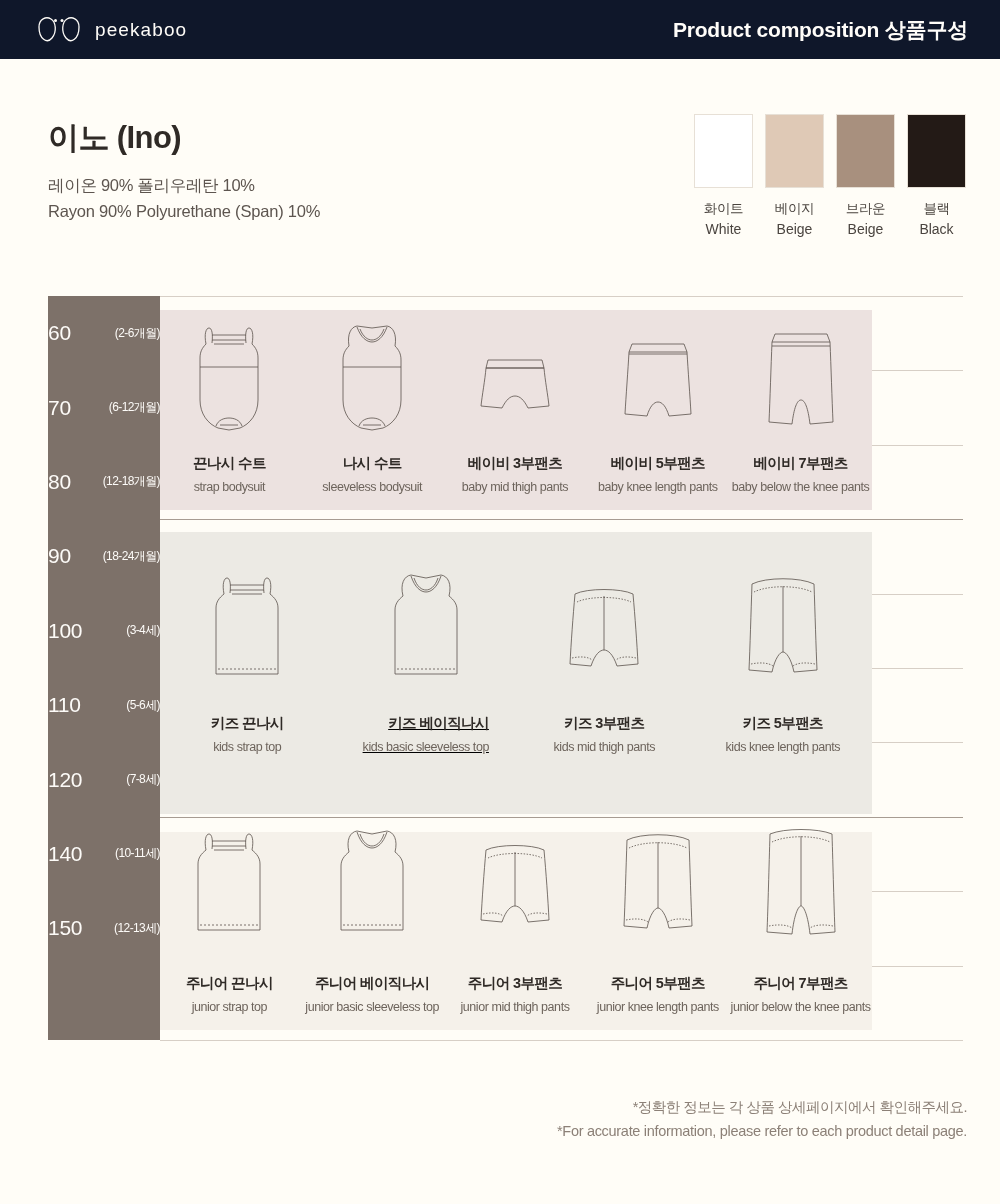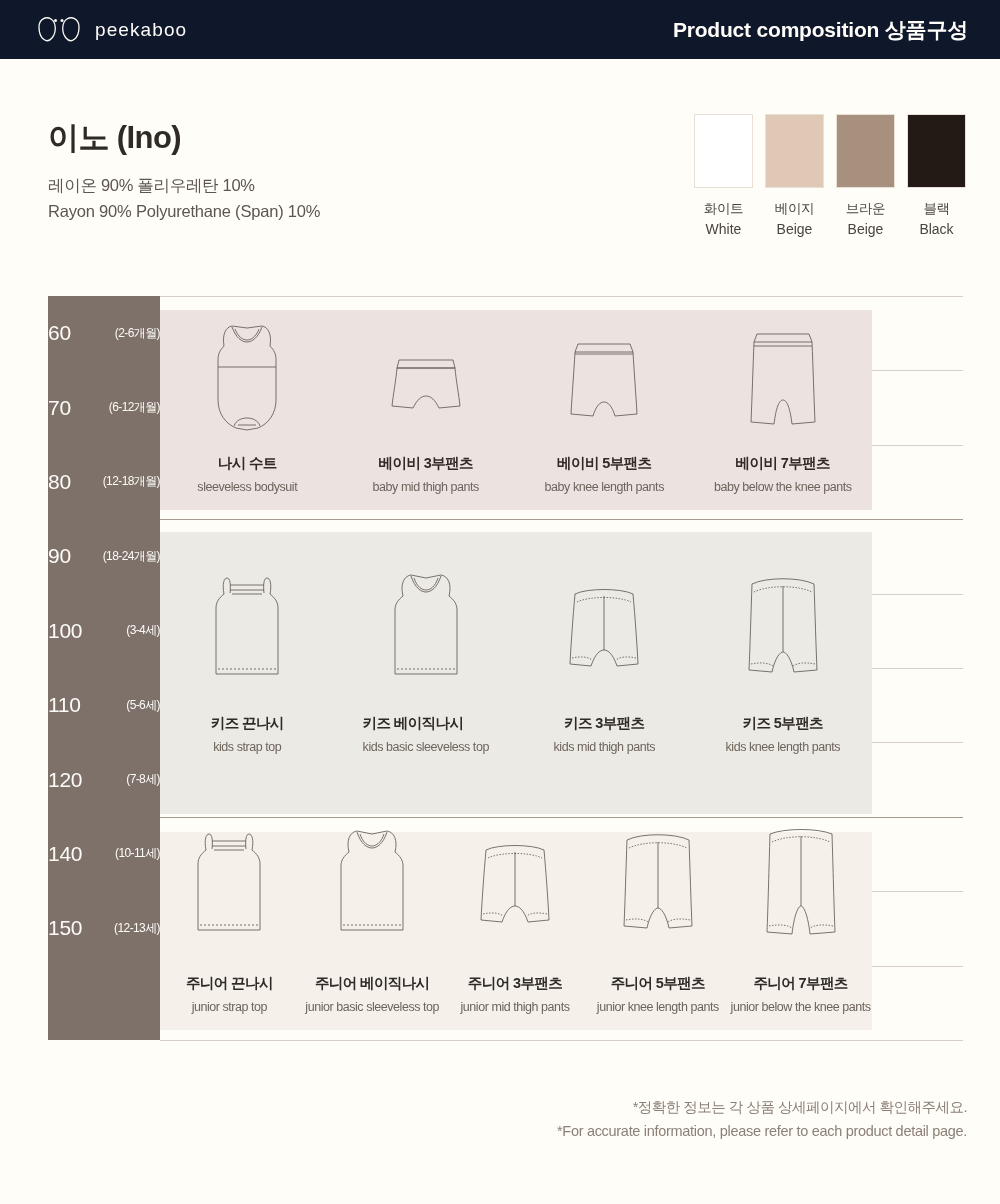--- a/index.html
+++ b/index.html
@@ -173,20 +173,37 @@
         <div class="gridline" style="top: 595.2px;"></div>
         <div class="gridline" style="top: 669.6px;"></div>
         <div class="gridline" style="top: 744px;"></div>
       </div>
     <div id="chart-rows">
         <div class="band band-1" style="top: 14px; height: 200px;"></div>
         <div class="row-items" style="top: 20px;">
           <div class="cell">
             <div class="art">
               <svg width="78" height="112" viewBox="0 0 78 112" fill="none" stroke="#5a524b" stroke-width="0.8">
+                <path d="M16 22 C14 12,16 6,19 6 C22 6,23 12,22 21"></path>
+                <path d="M62 22 C64 12,62 6,59 6 C56 6,55 12,56 21"></path>
+                <path d="M22 13 H56 M22 18 H56 M24 22 H54"></path>
+                <path d="M16 22 C12 26,10 30,10 36 L10 78 C10 92,18 102,28 106 L39 108 L50 106 C60 102,68 92,68 78 L68 36 C68 30,66 26,62 22"></path>
+                <path d="M10 45 H68"></path>
+                <path d="M26 104 C28 98,34 96,39 96 C44 96,50 98,52 104"></path>
+                <path d="M30 103 H48"></path>
+              </svg>
+            </div>
+            <div style="margin-top: 20px; text-align: center;">
+              <div class="label-kr">끈나시 수트</div>
+              <div class="label-en">strap bodysuit</div>
+            </div>
+          </div>
+          <div class="cell">
+            <div class="art">
+              <svg width="78" height="112" viewBox="0 0 78 112" fill="none" stroke="#5a524b" stroke-width="0.8">
                 <path d="M16 24 C14 12,18 5,24 4 L39 6 L54 4 C60 5,64 12,62 24"></path>
                 <path d="M24 5 C28 16,34 20,39 20 C44 20,50 16,54 5"></path>
                 <path d="M27 7 C30 15,35 18,39 18 C43 18,48 15,51 7"></path>
                 <path d="M16 24 C12 28,10 32,10 38 L10 78 C10 92,18 102,28 106 L39 108 L50 106 C60 102,68 92,68 78 L68 38 C68 32,66 28,62 24"></path>
                 <path d="M10 45 H68"></path>
                 <path d="M26 104 C28 98,34 96,39 96 C44 96,50 98,52 104"></path>
                 <path d="M30 103 H48"></path>
               </svg>
             </div>
             <div style="margin-top: 20px; text-align: center;">
@@ -254,21 +271,21 @@
           <div class="cell">
             <div class="art">
               <svg width="82" height="112" viewBox="0 0 82 112" fill="none" stroke="#5a524b" stroke-width="0.8">
                 <path d="M18 26 C15 14,19 6,26 5 L41 8 L56 5 C63 6,67 14,64 26"></path>
                 <path d="M26 6 C30 18,36 22,41 22 C46 22,52 18,56 6"></path>
                 <path d="M29 8 C32 17,37 20,41 20 C45 20,50 17,53 8"></path>
                 <path d="M18 26 C13 30,10 34,10 40 L10 104 L72 104 L72 40 C72 34,69 30,64 26"></path>
                 <path d="M12 99 H70" stroke-dasharray="2 2"></path>
               </svg>
             </div>
-            <div style="margin-top: 32px; text-align: left;">
+            <div style="margin-top: 32px; text-align: right; text-decoration: underline;">
               <div class="label-kr">키즈 베이직나시</div>
               <div class="label-en">kids basic sleeveless top</div>
             </div>
           </div>
           <div class="cell">
             <div class="art">
               <svg width="90" height="112" viewBox="0 0 90 112" fill="none" stroke="#5a524b" stroke-width="0.8">
                 <path d="M16 24 C28 18,62 18,74 24"></path>
                 <path d="M16 24 C14 46,12 74,11 94 L32 96 C36 84,41 80,45 80 C49 80,54 84,58 96 L79 94 C78 74,76 46,74 24"></path>
                 <path d="M18 32 C30 26,60 26,72 32" stroke-dasharray="1.5 1.5"></path>

